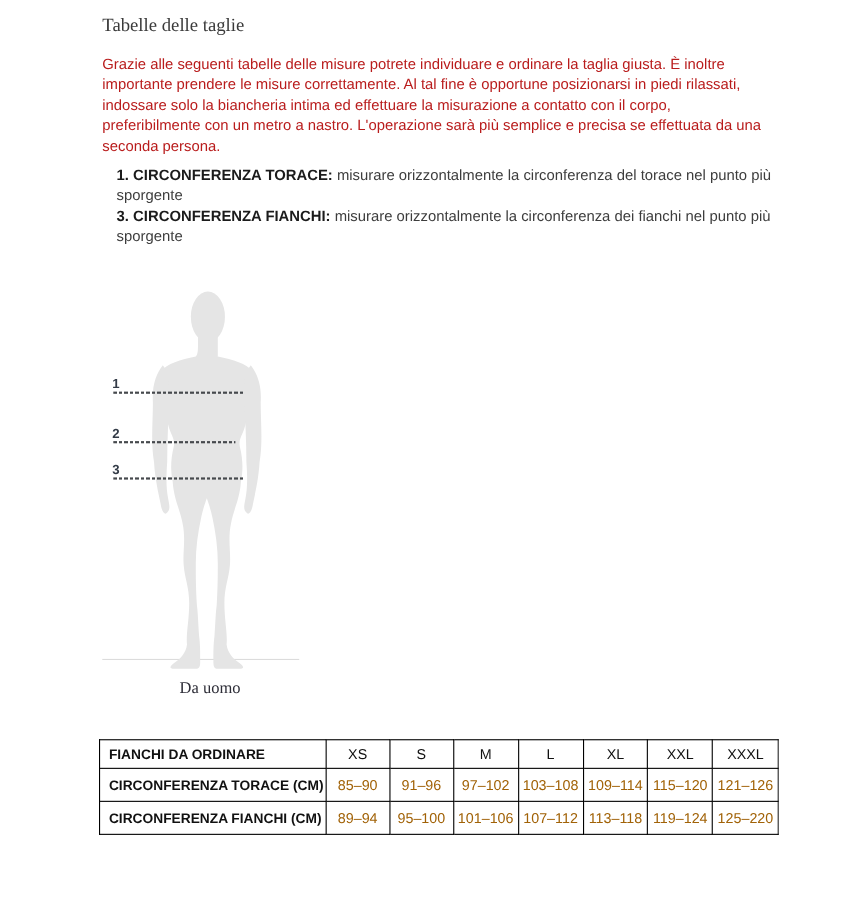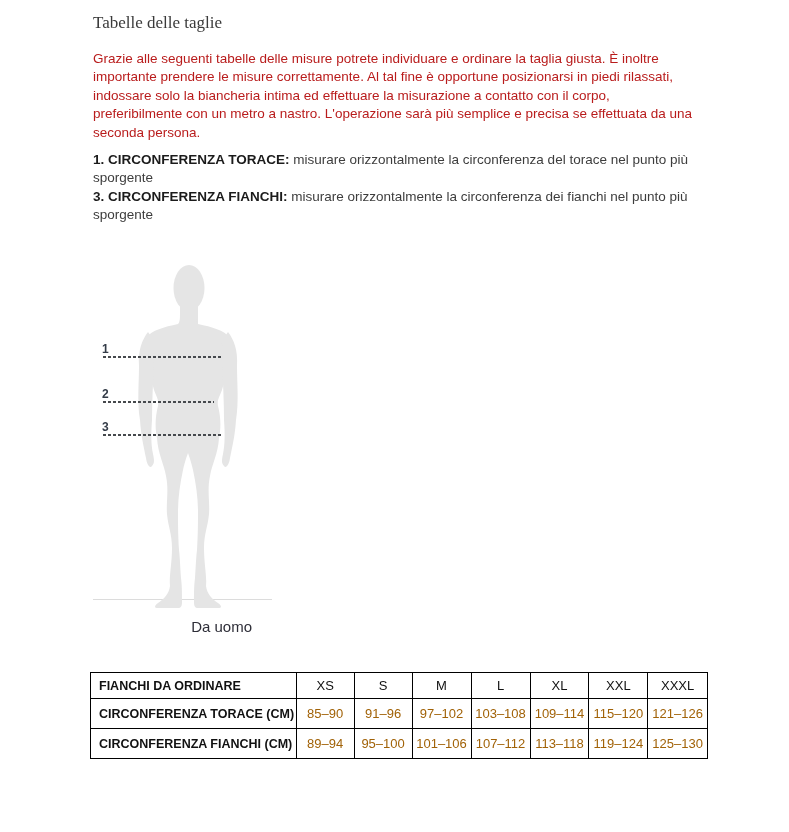--- a/index.html
+++ b/index.html
@@ -6,41 +6,41 @@
   .page{position:relative;width:708px;height:832px;background:#ffffff;overflow:hidden;
         font-family:"Liberation Sans",sans-serif;}
 
   .title{position:absolute;left:93px;top:13px;margin:0;
          font-family:"Liberation Serif",serif;font-weight:400;
          font-size:17px;color:#3a3a3a;}
 
   .intro{position:absolute;left:93px;top:50px;width:625px;margin:0;
          font-size:13.5px;line-height:18.4px;color:#b91c1c;white-space:pre-line;}
 
-  .instructions{position:absolute;left:93px;top:151px;width:630px;
+  .instructions{position:absolute;left:106px;top:151px;width:630px;
          font-size:13.5px;line-height:18.4px;color:#3d3d3d;}
   .instr{margin:0;}
   .instr b{color:#1b1b1b;font-weight:700;}
   .instr span{white-space:pre-line;}
 
   .ground{position:absolute;left:93px;top:599px;width:179px;height:1px;background:#dcdcdc;}
   .body-svg{position:absolute;left:88px;top:262px;}
 
   .marker-num{position:absolute;font-size:12px;font-weight:700;color:#333b47;line-height:12px;}
   .num1{left:102px;top:343px;}
   .num2{left:102px;top:388px;}
   .num3{left:102px;top:421px;}
   .dash{position:absolute;height:2px;
         background:repeating-linear-gradient(90deg,#46494d 0 3px,transparent 3px 5px);}
   .dash1{left:103px;top:356px;width:119px;}
   .dash2{left:103px;top:401px;width:111px;}
   .dash3{left:103px;top:434px;width:119px;}
 
-  .caption{position:absolute;left:130px;top:618px;width:122px;text-align:right;
-           font-family:Liberation Sans, sans-serif;font-size:15px;color:#2e2e38;}
+  .caption{position:absolute;left:130px;top:618px;width:122px;text-align:center;
+           font-family:Liberation Serif, serif;font-size:15px;color:#2e2e38;}
 
   table.size-table{position:absolute;left:90px;top:672px;border-collapse:collapse;
            table-layout:fixed;}
   .size-table th,.size-table td{border:1px solid #000;padding:0;text-align:center;
            font-family:"Liberation Sans",sans-serif;overflow:hidden;}
   .size-table col.c-label{width:221px;}
   .size-table col.c-size{width:64px;}
   .size-table th{font-size:13px;font-weight:400;color:#111;height:25px;}
   .size-table td{font-size:13px;color:#a16207;height:29px;}
   .size-table .lbl{text-align:left;padding-left:8px;font-weight:700;color:#111;font-size:12.5px;}
@@ -177,18 +177,18 @@
         <td>121–126</td>
       </tr>
       <tr>
         <td class="lbl">CIRCONFERENZA FIANCHI (CM)</td>
         <td>89–94</td>
         <td>95–100</td>
         <td>101–106</td>
         <td>107–112</td>
         <td>113–118</td>
         <td>119–124</td>
-        <td>125–130</td>
+        <td>125–220</td>
       </tr>
     </tbody>
   </table>
 
 </div>
 
 </body></html>

